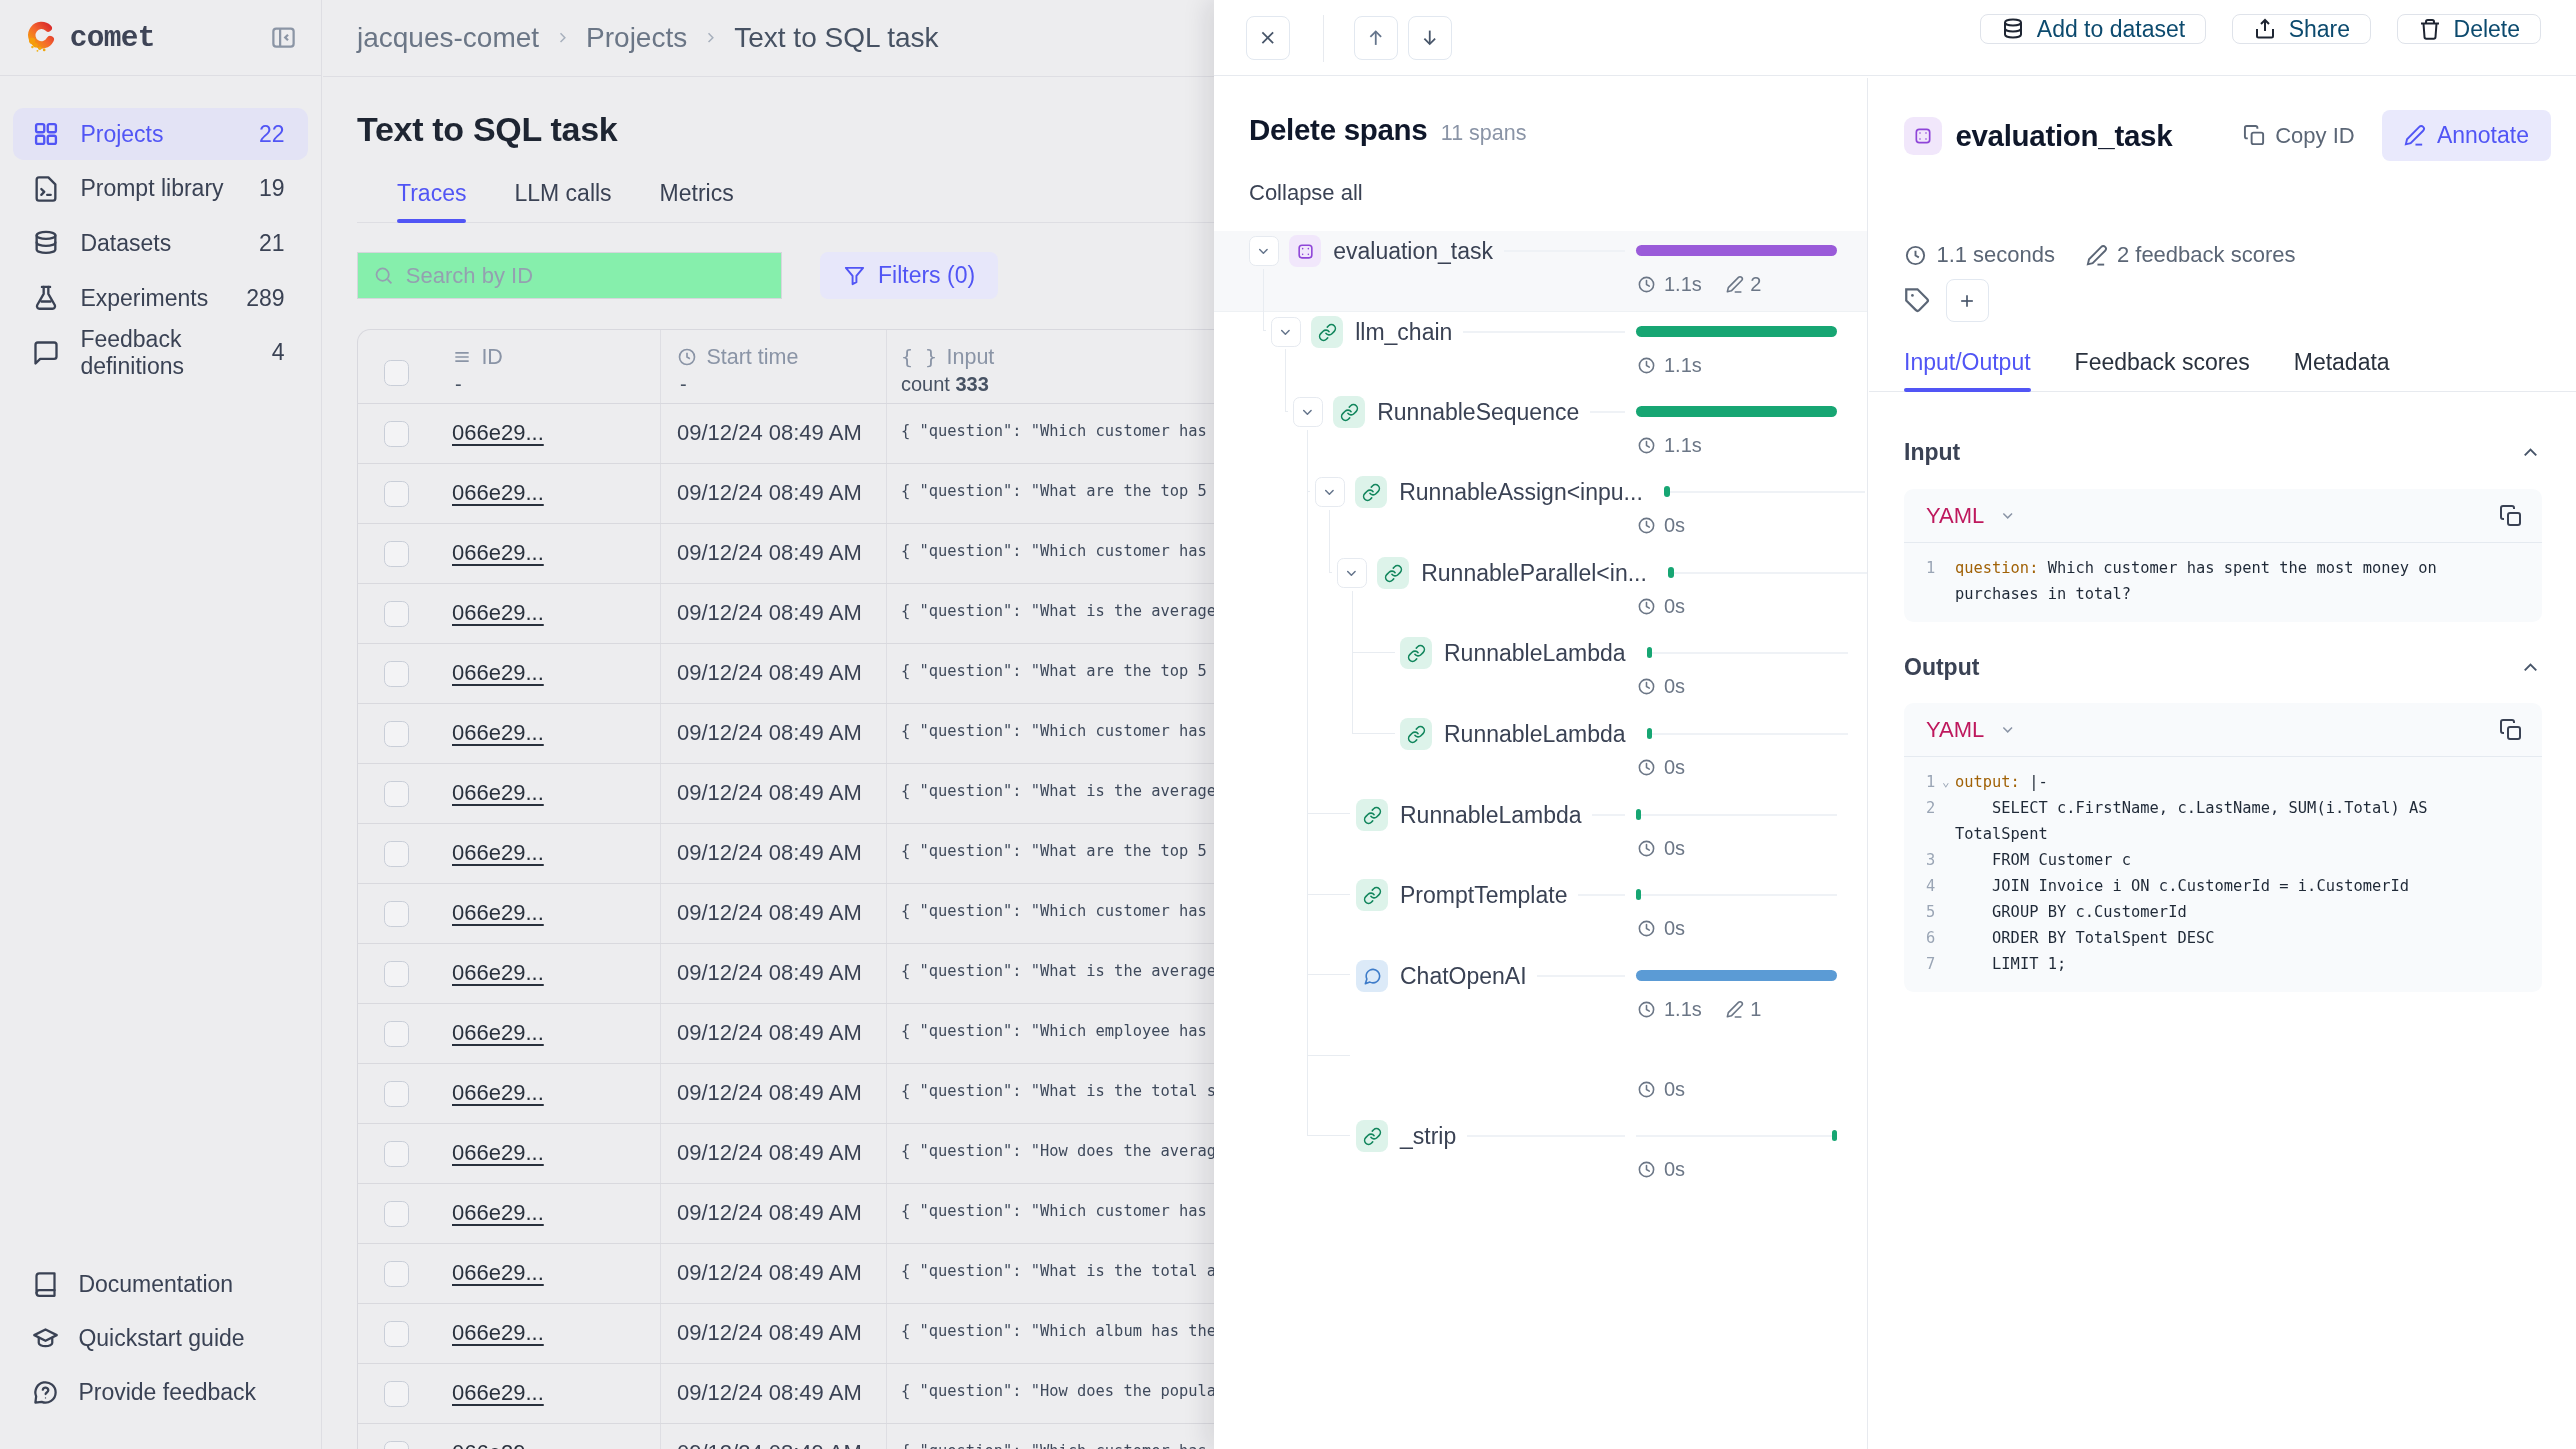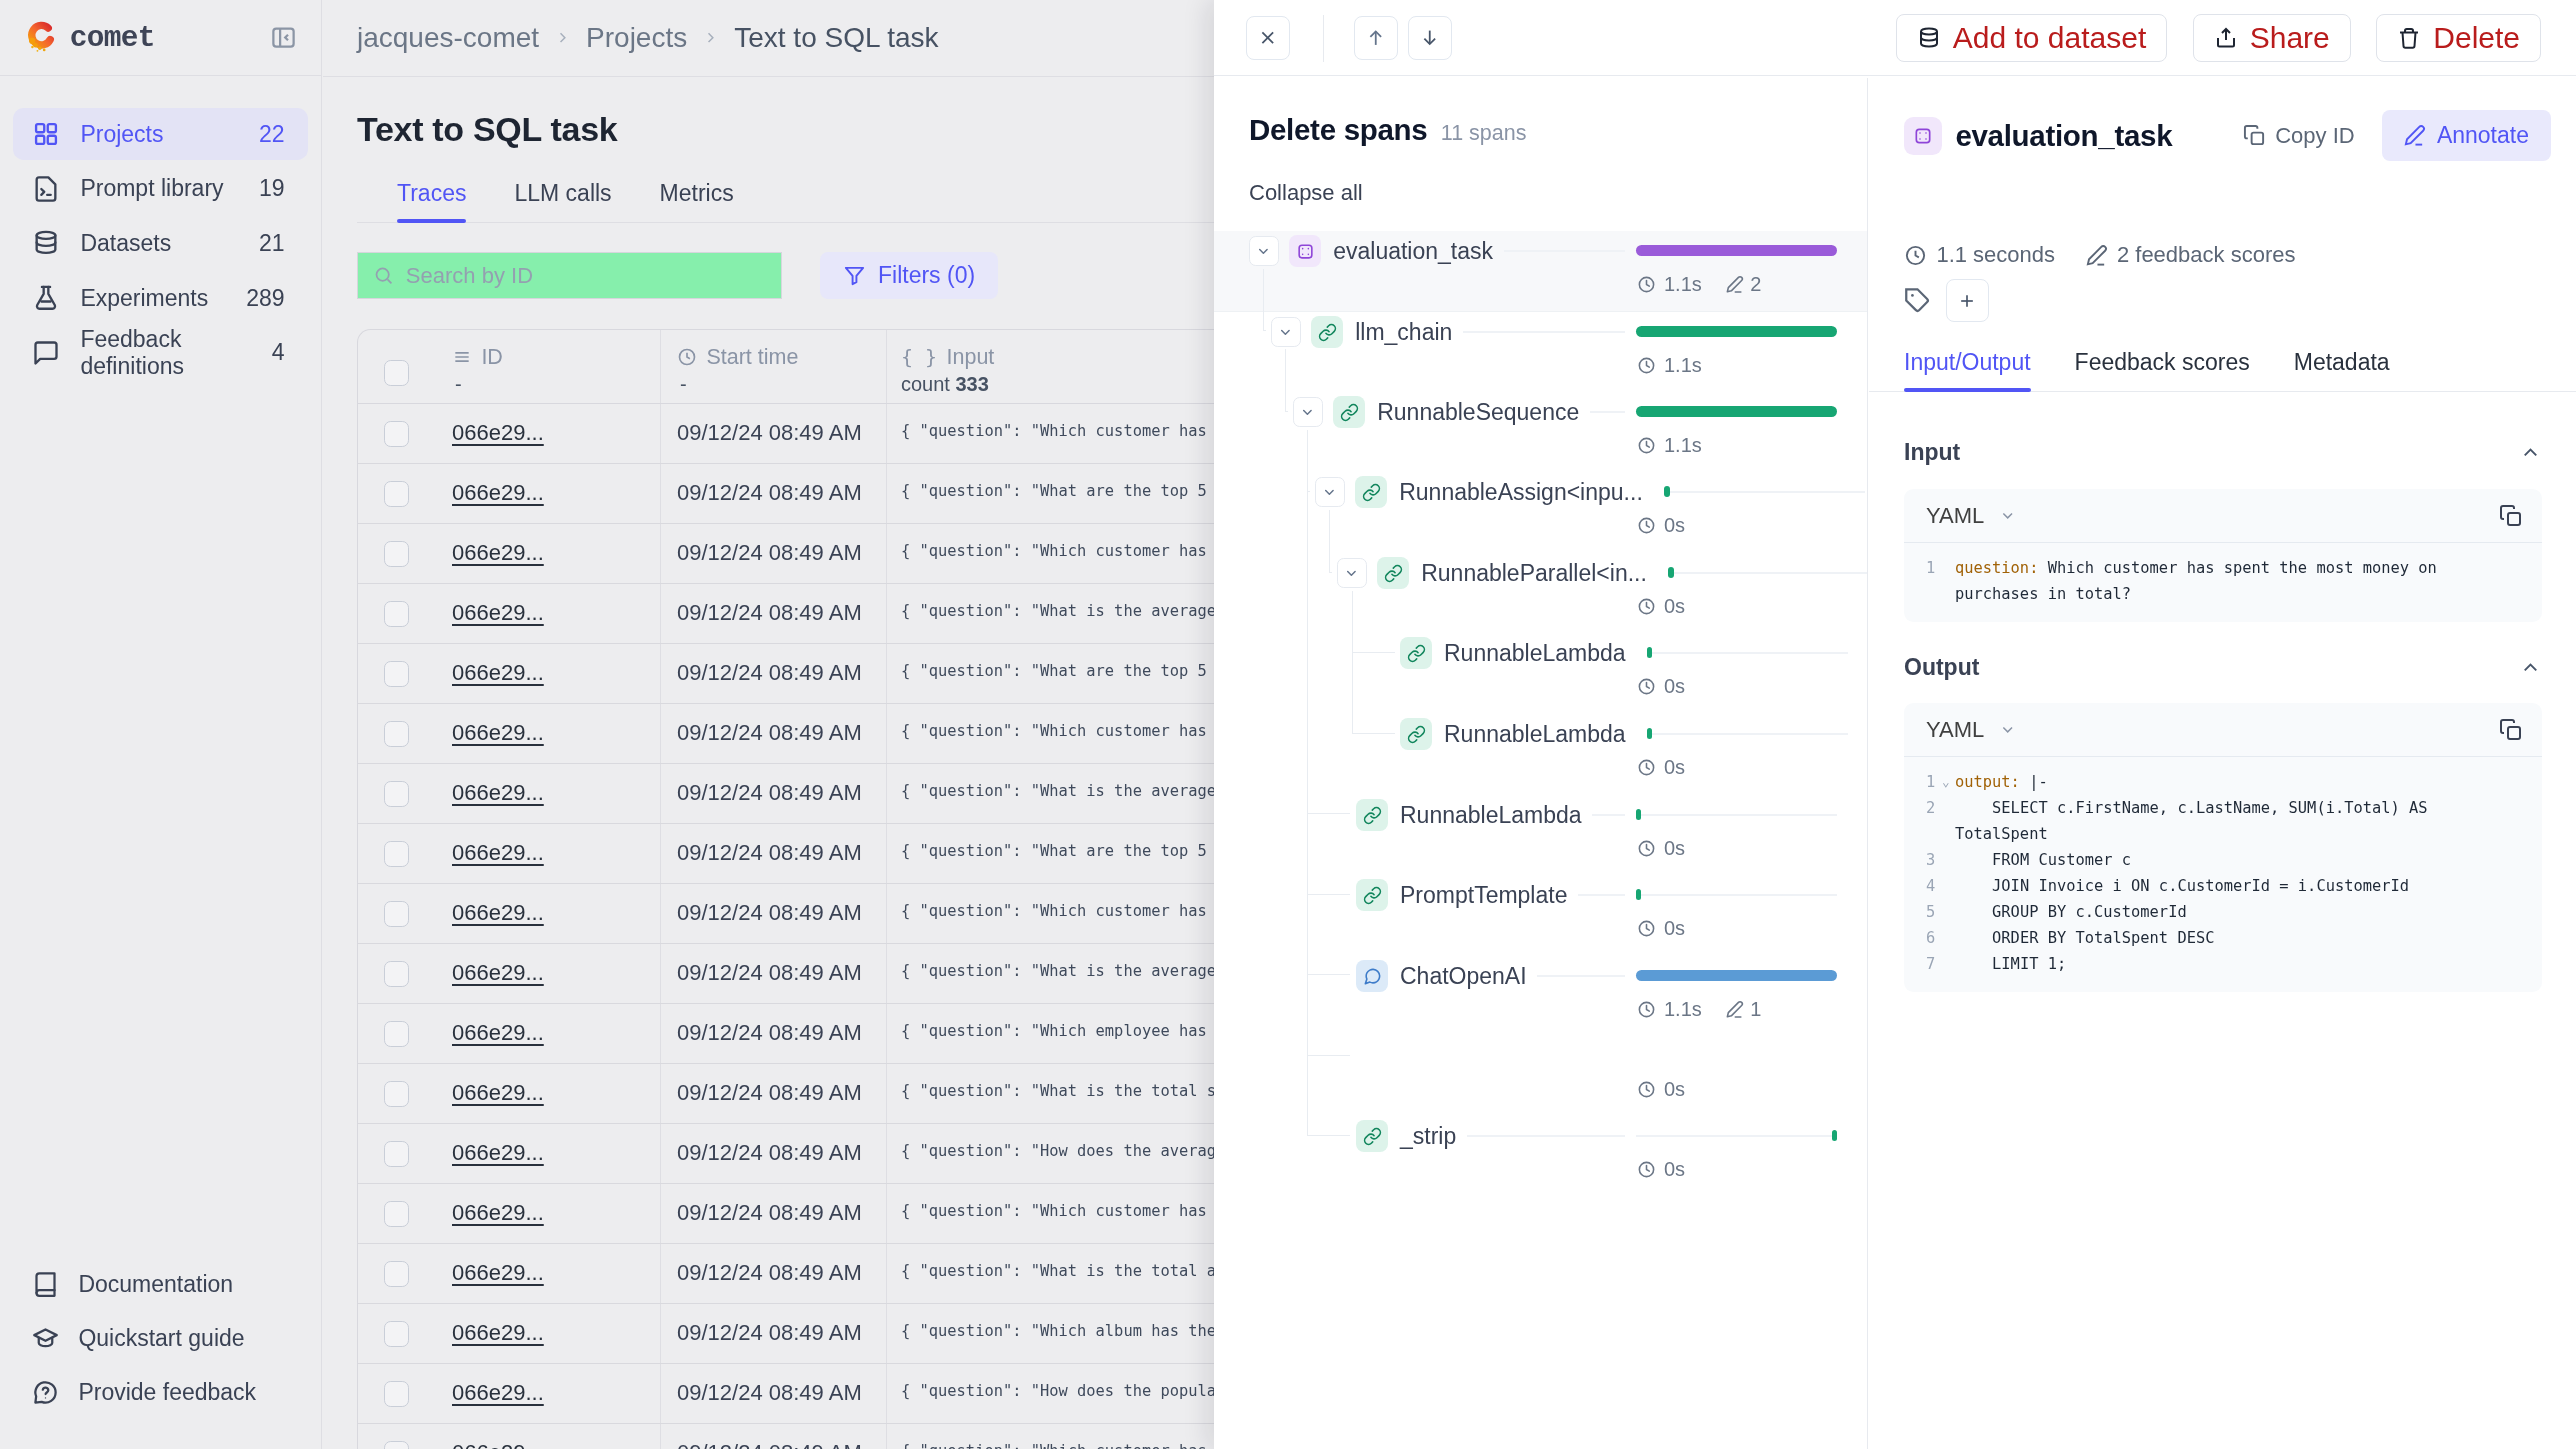--- a/index.html
+++ b/index.html
@@ -57,21 +57,21 @@
   .t-row .c-id { position:absolute; left:94px; top:16px; font-size:22px; color:#29313D; text-decoration:underline; text-underline-offset:4px; cursor:pointer; }
   .t-row .c-time { position:absolute; left:319px; top:16px; font-size:22px; color:#3A4254; white-space:nowrap; }
   .t-row .c-input { position:absolute; left:543px; right:0; top:18px; font-family:"DejaVu Sans Mono",monospace; font-size:15.4px; color:#3F4A5C; white-space:nowrap; overflow:hidden; }
 
   
   #overlay { position:absolute; left:1214px; top:0; width:1362px; height:1449px; background:#FFFFFF; box-shadow:-9.4px 0 23px rgba(15,23,42,.10); }
   #ov-top { position:relative; height:76px; border-bottom:1.3px solid #E7EAEF; }
   .sq-btn { position:absolute; top:16px; width:44px; height:44px; border:1.3px solid #E2E8F0; border-radius:8px; background:#fff; display:flex; align-items:center; justify-content:center; cursor:pointer; }
   .ov-vsep { position:absolute; left:109px; top:14.8px; width:1.3px; height:47px; background:#E7EAEF; }
   .ov-actions { position:absolute; right:35px; top:14px; display:flex; gap:25.5px; }
-  .act-btn { height:48px; padding:0 20px; border:1.3px solid #DFE3EA; border-radius:8px; background:#fff; display:flex; align-items:center; gap:12px; font-size:30px; font-weight:500; color:#b91c1c; cursor:pointer; }
+  .act-btn { height:30px; padding:0 20px; border:1.3px solid #DFE3EA; border-radius:8px; background:#fff; display:flex; align-items:center; gap:12px; font-size:23px; font-weight:500; color:#0c4a6e; cursor:pointer; }
 
   
   #trace-panel { position:absolute; left:0; top:78px; width:654px; bottom:0; border-right:1.3px solid #E7EAEF; background:#fff; overflow:hidden; }
   #ts-title-row { position:absolute; left:35px; top:35px; display:flex; align-items:baseline; gap:13.4px; }
   #ts-title { font-size:29.5px; font-weight:650; color:#0F172A; letter-spacing:-0.3px; }
   #ts-count { font-size:21.5px; color:#8A94A6; }
   #ts-collapse { position:absolute; left:35px; top:102px; font-size:22px; color:#3A4254; cursor:pointer; }
   #span-tree { position:absolute; left:0; right:0; top:153px; bottom:0; }
   .span-row { position:absolute; left:0; right:0; height:81px; cursor:pointer; }
   .span-row.selected { background:#F7F8FA; border-bottom:1.3px solid #EEF1F4; }
@@ -100,21 +100,21 @@
   .plus-btn { width:43px; height:43px; border:1.3px solid #E2E8F0; border-radius:8px; background:#fff; display:flex; align-items:center; justify-content:center; cursor:pointer; }
   #dt-tabs { position:absolute; left:0; right:0; top:267px; height:47px; display:flex; gap:44px; padding-left:35px; border-bottom:1.3px solid #E7EAEF; }
   .d-tab { position:relative; font-size:23px; color:#29313D; cursor:pointer; padding-top:4px; }
   .d-tab.active { color:#5155F5; font-weight:500; }
   .d-tab.active::after { content:""; position:absolute; left:0; right:0; bottom:-1.3px; height:4.7px; border-radius:2.7px; background:#5155F5; }
   .sec-label-row { position:absolute; left:35px; right:34px; display:flex; align-items:center; }
   .sec-label { font-size:23px; font-weight:600; color:#3A4254; }
   .sec-chev { margin-left:auto; cursor:pointer; }
   .yaml-card { position:absolute; left:35px; right:34px; background:#F8FAFC; border-radius:9.4px; overflow:hidden; }
   .yc-head { height:54px; display:flex; align-items:center; padding:0 19px 0 22px; border-bottom:1.3px solid #E5EAF0; }
-  .yc-fmt { display:flex; align-items:center; gap:15px; font-size:22px; color:#404040; cursor:pointer; }
+  .yc-fmt { display:flex; align-items:center; gap:15px; font-size:22px; color:#be185d; cursor:pointer; }
   .yc-copy { margin-left:auto; cursor:pointer; }
   .yc-body { padding:12px 16px 14.8px 0; }
   .code-line { display:flex; font-family:"DejaVu Sans Mono",monospace; font-size:15.4px; line-height:26px; color:#1F2937; }
   .cl-num { width:51px; flex:none; padding-left:22px; color:#9AA5B5; position:relative; }
   .cl-caret { position:absolute; left:38px; top:0; color:#9AA5B5; font-size:12.7px; }
   .cl-text { white-space:pre-wrap; word-break:break-word; flex:1; }
   .cl-key { color:#a16207; }
 </style>
 </head>
 <body>

